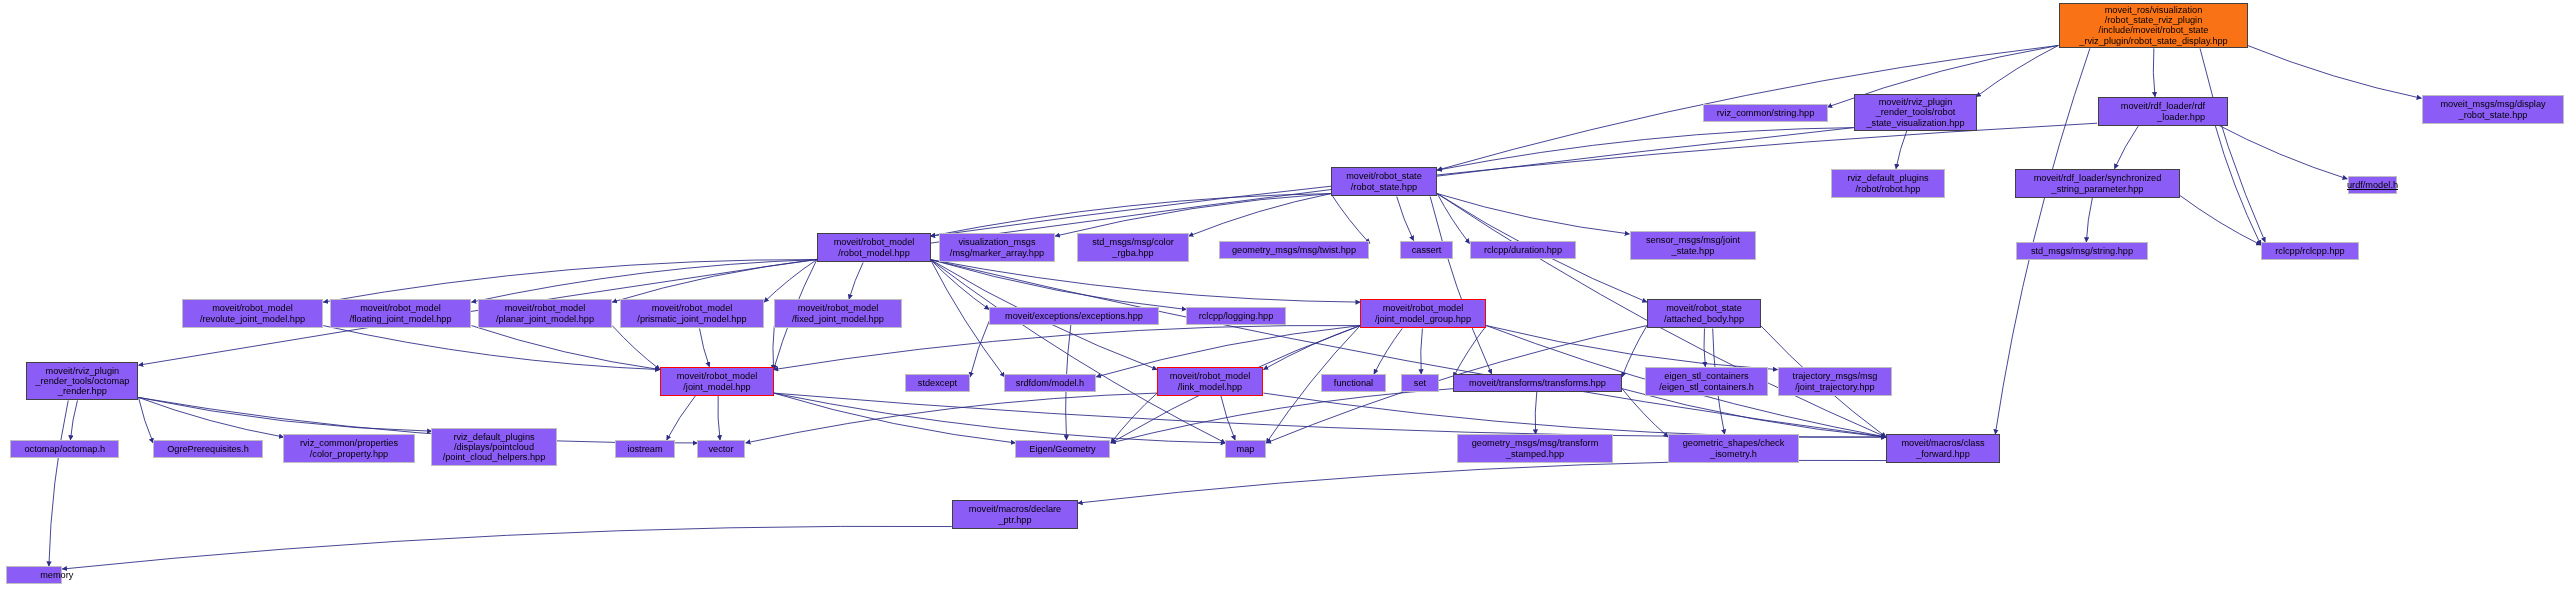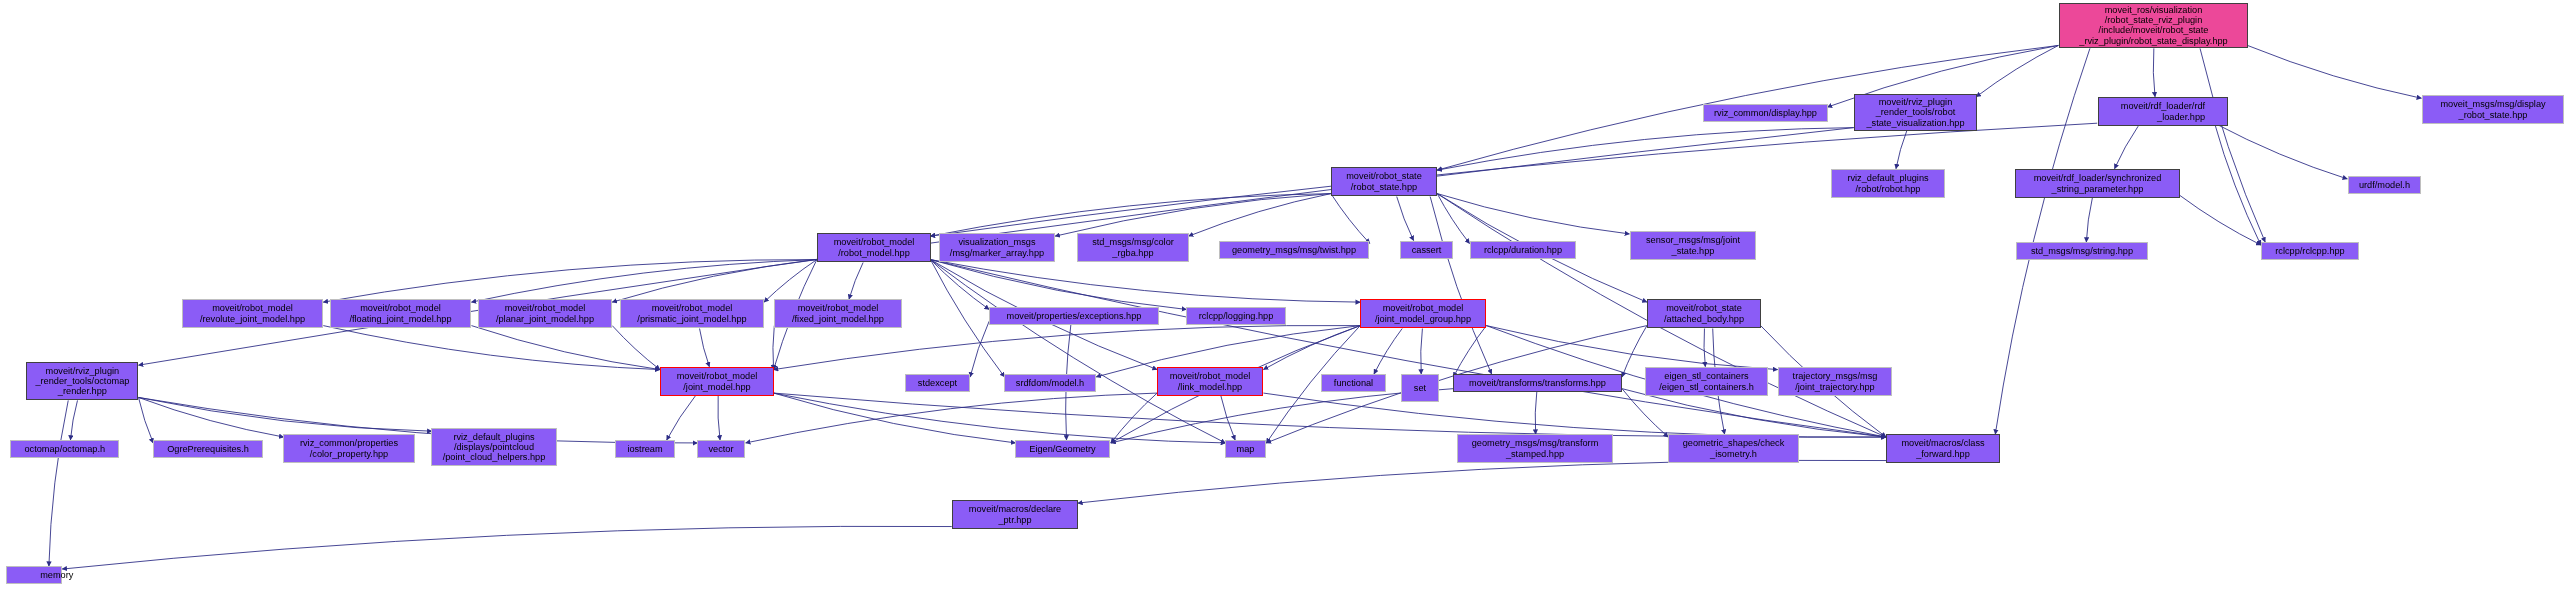--- a/index.html
+++ b/index.html
@@ -2,21 +2,21 @@
 <html style="font-size:11.7px"><head>
 <meta charset="utf-8">
 <style>
   html,body{margin:0;padding:0;background:#ffffff;}
   body{font-family:"Liberation Sans", sans-serif;}
   #canvas{position:relative;width:2576px;height:605px;background:#fff;overflow:hidden;}
   svg#edges{position:absolute;left:0;top:0;width:2576px;height:605px;pointer-events:none;}
   .node{position:absolute;box-sizing:border-box;display:flex;align-items:center;justify-content:center;
         text-align:center;background:#8b5cf6;border:0.7px solid #bfbfbf;color:#000;
         font-size:9.2px;line-height:1.12;white-space:pre;padding:0.7px 2.2px;}
-  .node.root{background:#ec4899;border:1.5px solid #404040;}
+  .node.root{background:#f97316;border:1.5px solid #404040;}
   .node.strong{border:1.5px solid #404040;}
   .node.red{border:1.5px solid #ff0000;}
   .node span{display:block;}
 </style>
 </head>
 <body>
 
 <div id="canvas">
   <svg id="edges" viewBox="0 0 3511 825" width="2576" height="605">
     <defs>
@@ -107,33 +107,33 @@
         <path d="M 92.2 546 Q 68.83 657.812 65.8 772" fill="none" stroke="#2d2d86" stroke-width="1.2" marker-end="url(#arrow)"></path>
         <path d="M 2571 628 Q 2018.212999673826 623.0469938026947 1469 686" fill="none" stroke="#2d2d86" stroke-width="1.2" marker-end="url(#arrow)"></path>
         <path d="M 1297 718 Q 688.8761339156694 713.0388006846024 84 776" fill="none" stroke="#2d2d86" stroke-width="1.2" marker-end="url(#arrow)"></path>
       </g>
   </svg>
   <div id="nodes-layer">
       <div class="node root" style="left: 2059px; top: 2.9px; width: 189px; height: 45px;"><span>moveit_ros/visualization
 /robot_state_rviz_plugin
 /include/moveit/robot_state
 _rviz_plugin/robot_state_display.hpp</span></div>
-      <div class="node " style="left: 1703px; top: 104px; width: 125px; height: 17.6px;"><span>rviz_common/display.hpp</span></div>
+      <div class="node " style="left: 1703px; top: 104px; width: 125px; height: 17.6px;"><span>rviz_common/string.hpp</span></div>
       <div class="node strong" style="left: 1854px; top: 94px; width: 123px; height: 37px;"><span>moveit/rviz_plugin
 _render_tools/robot
 _state_visualization.hpp</span></div>
       <div class="node strong" style="left: 2098px; top: 97px; width: 130px; height: 29px; text-align: right;"><span>moveit/rdf_loader/rdf
 _loader.hpp</span></div>
       <div class="node " style="left: 2422px; top: 95px; width: 142px; height: 29px;"><span>moveit_msgs/msg/display
 _robot_state.hpp</span></div>
       <div class="node " style="left: 1831px; top: 169px; width: 114px; height: 29px;"><span>rviz_default_plugins
 /robot/robot.hpp</span></div>
       <div class="node strong" style="left: 2015px; top: 169px; width: 165px; height: 29px;"><span>moveit/rdf_loader/synchronized
 _string_parameter.hpp</span></div>
-      <div class="node " style="left: 2348px; top: 176px; width: 73px; height: 17.6px;"><span>urdf/model.h</span></div>
+      <div class="node " style="left: 2348px; top: 176px; width: 49px; height: 17.6px; text-decoration: underline;"><span>urdf/model.h</span></div>
       <div class="node " style="left: 2016px; top: 242px; width: 132px; height: 17.6px;"><span>std_msgs/msg/string.hpp</span></div>
       <div class="node " style="left: 2261px; top: 242px; width: 98px; height: 17.6px;"><span>rclcpp/rclcpp.hpp</span></div>
       <div class="node strong" style="left: 1331px; top: 167px; width: 106px; height: 29px;"><span>moveit/robot_state
 /robot_state.hpp</span></div>
       <div class="node strong" style="left: 817px; top: 233px; width: 114px; height: 29px;"><span>moveit/robot_model
 /robot_model.hpp</span></div>
       <div class="node " style="left: 939px; top: 233px; width: 116px; height: 29px;"><span>visualization_msgs
 /msg/marker_array.hpp</span></div>
       <div class="node " style="left: 1077px; top: 233px; width: 112px; height: 29px;"><span>std_msgs/msg/color
 _rgba.hpp</span></div>
@@ -145,37 +145,37 @@
       <div class="node " style="left: 182px; top: 299px; width: 141px; height: 29px;"><span>moveit/robot_model
 /revolute_joint_model.hpp</span></div>
       <div class="node " style="left: 330px; top: 299px; width: 141px; height: 29px;"><span>moveit/robot_model
 /floating_joint_model.hpp</span></div>
       <div class="node " style="left: 478px; top: 299px; width: 134px; height: 29px;"><span>moveit/robot_model
 /planar_joint_model.hpp</span></div>
       <div class="node " style="left: 620px; top: 299px; width: 144px; height: 29px;"><span>moveit/robot_model
 /prismatic_joint_model.hpp</span></div>
       <div class="node " style="left: 774px; top: 299px; width: 128px; height: 29px;"><span>moveit/robot_model
 /fixed_joint_model.hpp</span></div>
-      <div class="node " style="left: 989px; top: 307px; width: 170px; height: 17.6px;"><span>moveit/properties/exceptions.hpp</span></div>
+      <div class="node " style="left: 989px; top: 307px; width: 170px; height: 17.6px;"><span>moveit/exceptions/exceptions.hpp</span></div>
       <div class="node " style="left: 1186px; top: 307px; width: 100px; height: 17.6px;"><span>rclcpp/logging.hpp</span></div>
       <div class="node red" style="left: 1360px; top: 299px; width: 126px; height: 29px;"><span>moveit/robot_model
 /joint_model_group.hpp</span></div>
       <div class="node strong" style="left: 1647px; top: 299px; width: 114px; height: 29px;"><span>moveit/robot_state
 /attached_body.hpp</span></div>
       <div class="node strong" style="left: 26.4px; top: 362px; width: 112px; height: 38px;"><span>moveit/rviz_plugin
 _render_tools/octomap
 _render.hpp</span></div>
       <div class="node red" style="left: 660px; top: 367px; width: 114px; height: 29px;"><span>moveit/robot_model
 /joint_model.hpp</span></div>
       <div class="node " style="left: 905px; top: 374px; width: 65px; height: 17.6px;"><span>stdexcept</span></div>
       <div class="node " style="left: 1004px; top: 374px; width: 92px; height: 17.6px;"><span>srdfdom/model.h</span></div>
       <div class="node red" style="left: 1157px; top: 367px; width: 106px; height: 29px;"><span>moveit/robot_model
 /link_model.hpp</span></div>
       <div class="node " style="left: 1321px; top: 374px; width: 65px; height: 17.6px;"><span>functional</span></div>
-      <div class="node " style="left: 1401px; top: 374px; width: 38px; height: 28px;"><span>set</span></div>
+      <div class="node " style="left: 1401px; top: 374px; width: 38px; height: 18px;"><span>set</span></div>
       <div class="node strong" style="left: 1453px; top: 374px; width: 169px; height: 17.6px; align-items: center;"><span>moveit/transforms/transforms.hpp</span></div>
       <div class="node " style="left: 1645px; top: 367px; width: 123px; height: 29px;"><span>eigen_stl_containers
 /eigen_stl_containers.h</span></div>
       <div class="node " style="left: 1778px; top: 367px; width: 114px; height: 29px;"><span>trajectory_msgs/msg
 /joint_trajectory.hpp</span></div>
       <div class="node " style="left: 10.3px; top: 440px; width: 109px; height: 17.6px;"><span>octomap/octomap.h</span></div>
       <div class="node " style="left: 153px; top: 440px; width: 110px; height: 17.6px;"><span>OgrePrerequisites.h</span></div>
       <div class="node " style="left: 283px; top: 434px; width: 132px; height: 29px;"><span>rviz_common/properties
 /color_property.hpp</span></div>
       <div class="node " style="left: 431px; top: 428px; width: 126px; height: 38px;"><span>rviz_default_plugins

